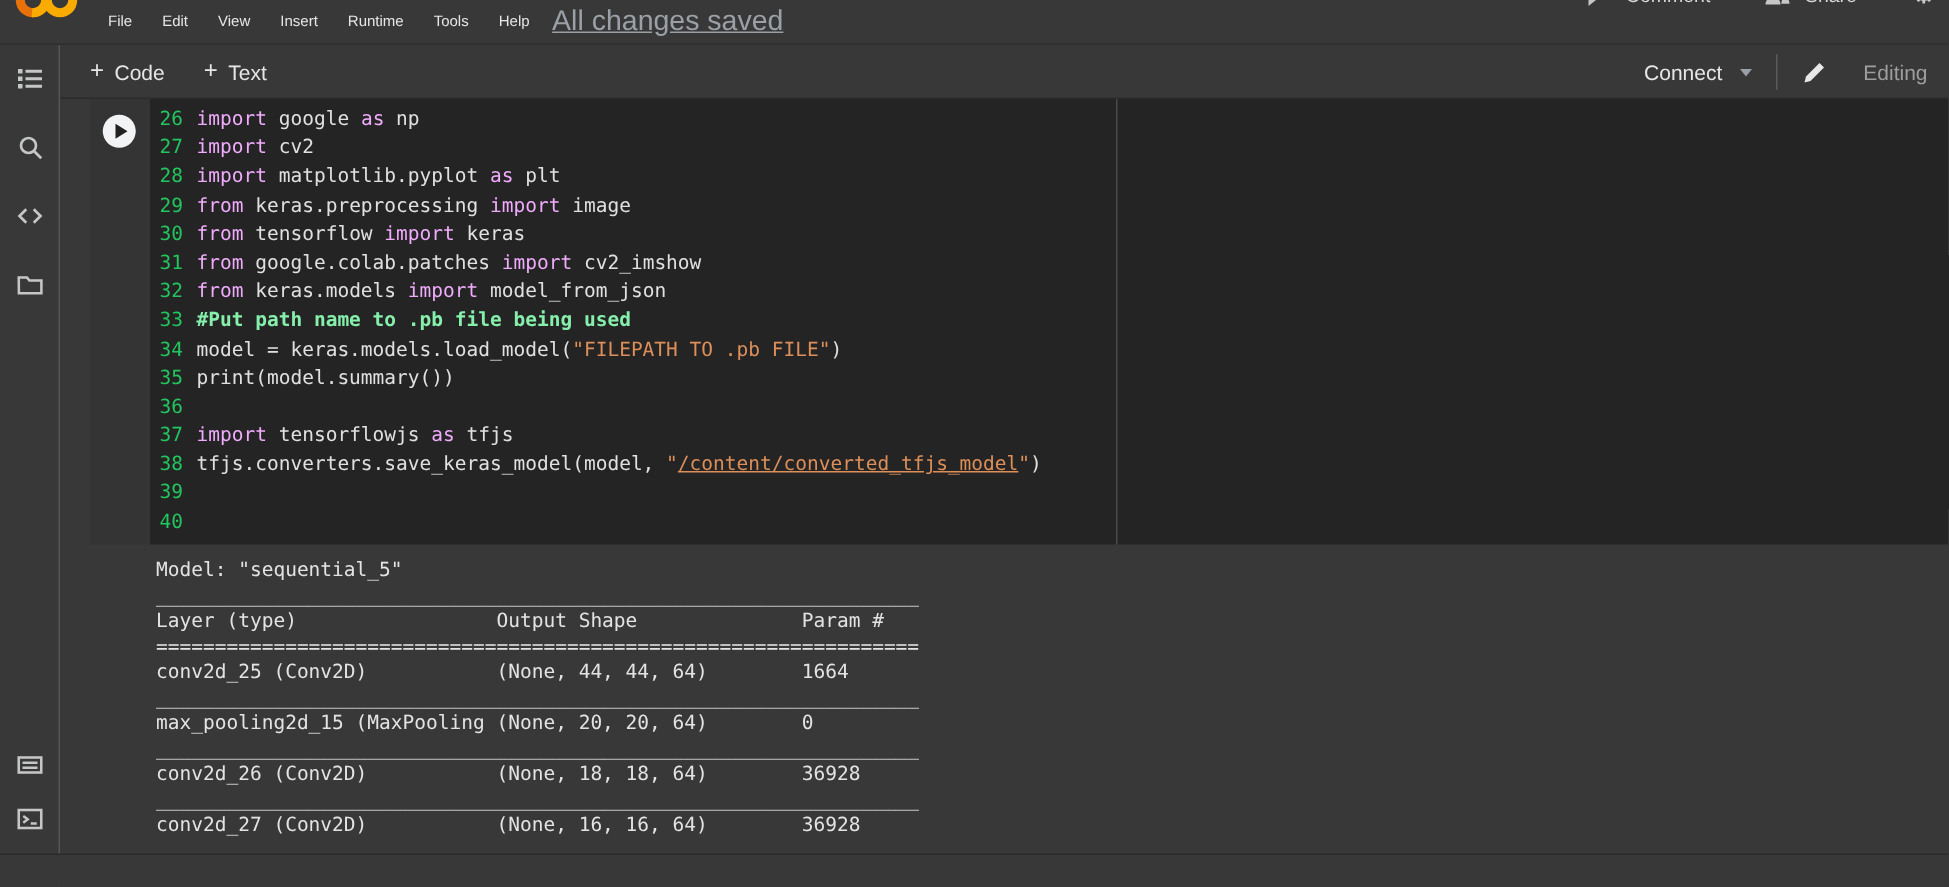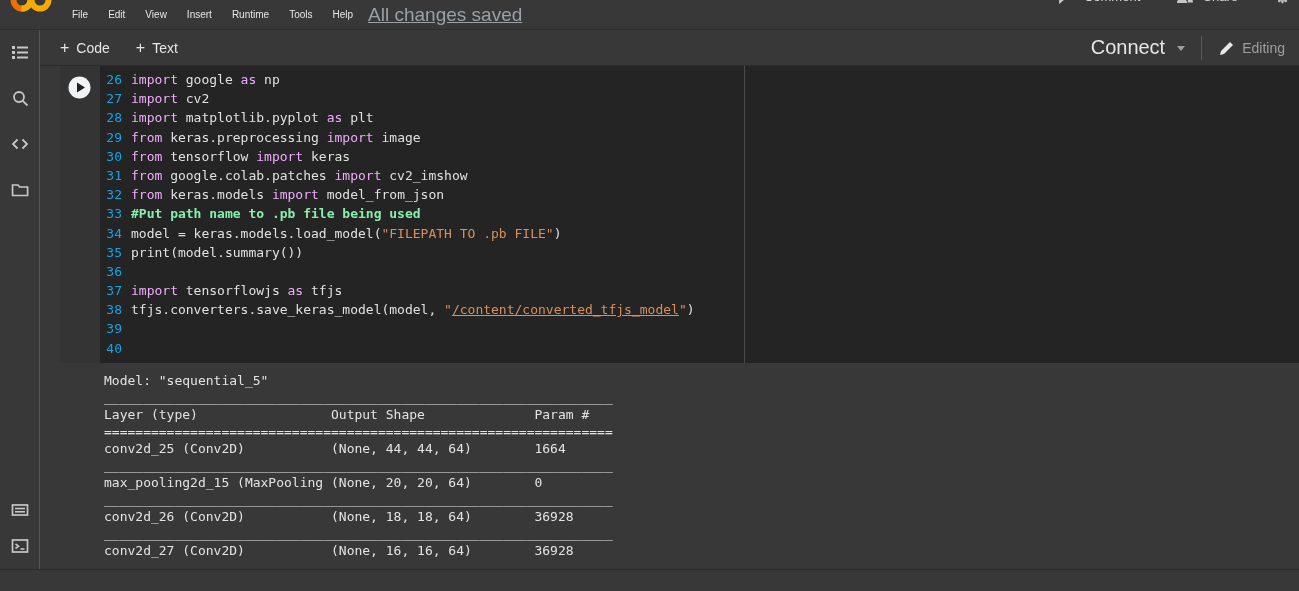--- a/index.html
+++ b/index.html
@@ -42,39 +42,39 @@
   .right-col{flex:1;display:flex;flex-direction:column;min-width:0;}
   
   .toolbar{
     height:36px;flex:none;background:#383838;border-bottom:1px solid #2b2b2b;
     box-sizing:border-box;display:flex;align-items:center;
   }
   .addbtns{margin-left:20px;display:flex;align-items:center;gap:26px;}
   .addbtn{display:flex;align-items:center;gap:7px;font-size:14px;color:#e6e6e6;cursor:default;}
   .plus{font-size:16px;line-height:1;color:#e6e6e6;}
   .toolbar-right{margin-left:auto;display:flex;align-items:center;margin-right:14px;}
-  .connect-btn{display:flex;align-items:center;gap:12px;font-size:20px;color:#e6e6e6;}
+  .connect-btn{display:flex;align-items:center;gap:12px;font-size:14px;color:#e6e6e6;}
   .caret{
     width:0;height:0;border-left:4.5px solid transparent;border-right:4.5px solid transparent;
     border-top:5px solid #9aa0a6;margin-top:2px;
   }
   .tb-divider{width:1px;height:24px;background:#5a5a5a;margin:0 16px;}
-  .editing-btn{display:flex;align-items:center;gap:6px;font-size:14px;color:#9e9e9e;}
+  .editing-btn{display:flex;align-items:center;gap:23px;font-size:14px;color:#9e9e9e;}
   
   .main{flex:1;position:relative;background:#383838;overflow:hidden;}
   .cell-editor{position:absolute;left:20px;right:0;top:0;height:297px;display:flex;}
   .gutter{width:40px;flex:none;background:#343434;position:relative;}
   .run-btn{position:absolute;left:8px;top:10px;cursor:default;}
   .codearea{
     flex:1;background:#242424;position:relative;padding-top:4px;min-width:0;
     font-family:"DejaVu Sans Mono",monospace;font-size:13px;line-height:19.2px;color:#e0e0e0;
   }
   .ruler{position:absolute;left:644px;top:0;bottom:0;width:1px;background:#4a4a4a;}
   .code-line{height:19.2px;white-space:pre;}
-  .ln{display:inline-block;width:22px;text-align:right;margin-right:9px;color:#0ea5e9;}
+  .ln{display:inline-block;width:22px;text-align:right;margin-right:9px;color:#22c55e;}
   .tk-k{color:#f0abfc;}
   .tk-s{color:#dd8f5a;}
   .tk-l{color:#dd8f5a;text-decoration:underline;}
   .tk-c{color:#86efac;font-weight:bold;}
   .tk-d{color:#e0e0e0;}
   .cell-output{
     position:absolute;left:64px;top:306px;margin:0;
     font-family:"DejaVu Sans Mono",monospace;font-size:13px;line-height:17px;
     color:#e3e3e3;white-space:pre;
   }

